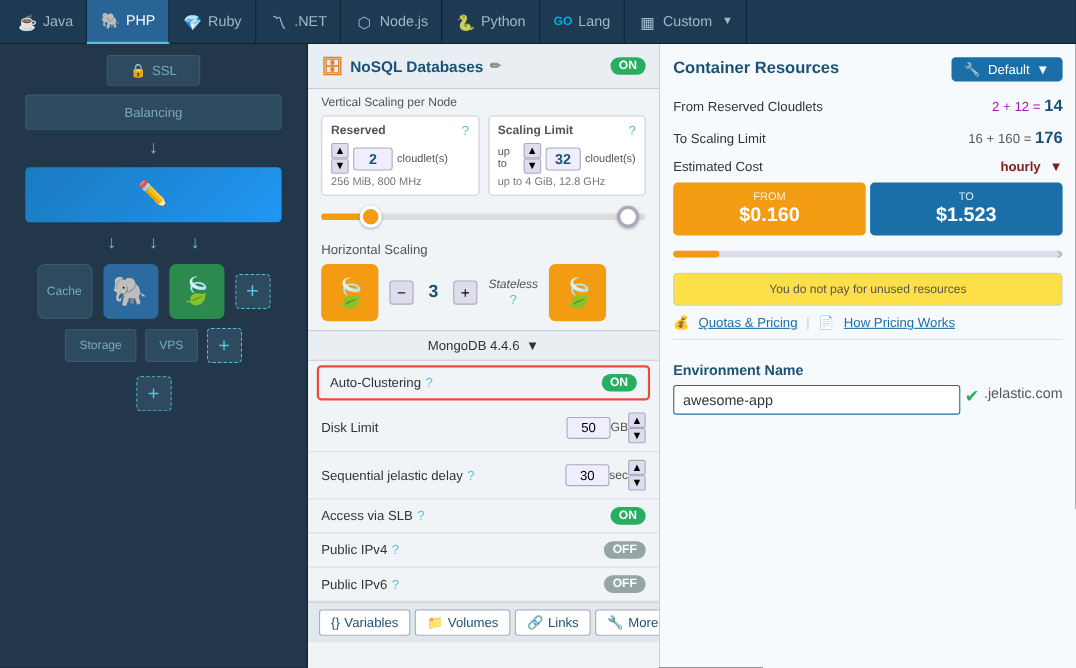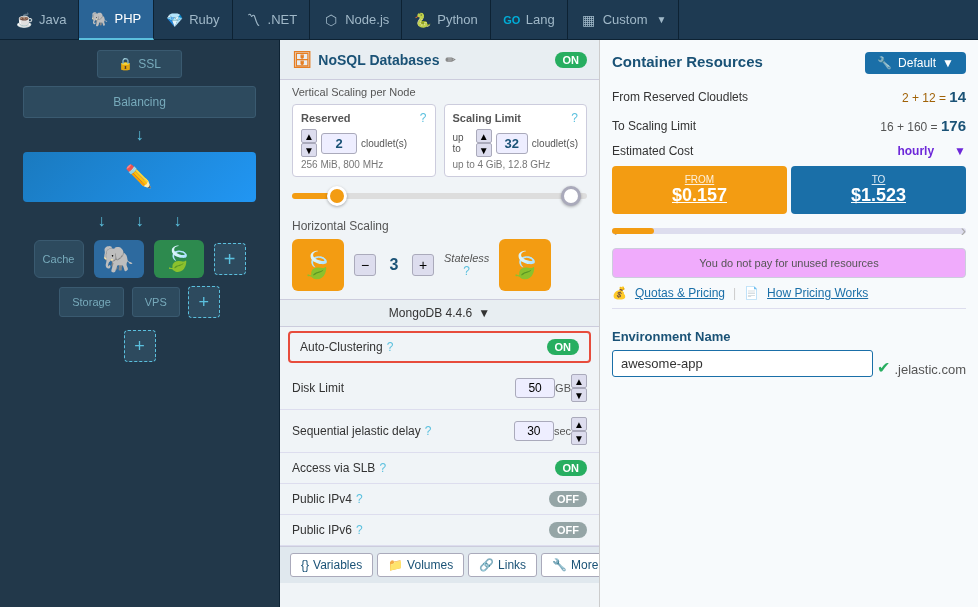--- a/index.html
+++ b/index.html
@@ -124,21 +124,21 @@
     .icon-row {
       display: flex;
       gap: 10px;
       align-items: center;
       width: 100%;
       justify-content: center;
     }
 
     .node-icon {
       width: 50px;
-      height: 38px;
+      height: 50px;
       border-radius: 6px;
       display: flex;
       align-items: center;
       justify-content: center;
       font-size: 28px;
     }
     .node-icon.cache {
       background: #2d4a5e;
       border: 1px solid #3a5a70;
       color: #7ab;
@@ -518,36 +518,35 @@
     .cost-row {
       display: flex;
       align-items: center;
       justify-content: space-between;
       font-size: 12px;
       color: #333;
     }
     .cost-dropdown {
       display: flex;
       align-items: center;
-      gap: 20px;
-      color: #6d28d9;
+      gap: 8px;
+      color: #7f1d1d;
       cursor: pointer;
       font-weight: bold;
     }
 
     .price-boxes {
       display: flex;
       gap: 4px;
     }
     .price-box {
       flex: 1;
       border-radius: 4px;
       padding: 8px 12px;
       text-align: center;
-      text-decoration: underline;
     }
     .price-box.from {
       background: #f39c12;
       color: white;
     }
     .price-box.to {
       background: #1a6fa8;
       color: white;
     }
     .price-box-label {
@@ -593,21 +592,21 @@
     .cost-slider-arrow-right {
       position: absolute;
       right: 0;
       top: 50%;
       transform: translateY(-50%);
       color: #aaa;
       font-size: 16px;
     }
 
     .unused-notice {
-      background: #f0abfc;
+      background: #fde047;
       border: 1px solid #ccd;
       border-radius: 4px;
       padding: 8px;
       font-size: 11px;
       color: #555;
       text-align: center;
     }
 
     .pricing-links {
       display: flex;
@@ -630,21 +629,21 @@
       padding-top: 20px;
     }
     .env-name-label {
       font-size: 13px;
       font-weight: bold;
       color: #1a5276;
       margin-bottom: 6px;
     }
     .env-name-row {
       display: flex;
-      align-items: flex-end;
+      align-items: flex-start;
       gap: 4px;
     }
     .env-name-input {
       background: white;
       border: 1px solid #1a6fa8;
       border-radius: 3px;
       padding: 5px 8px;
       font-size: 13px;
       color: #333;
       flex: 1;
@@ -918,21 +917,21 @@
       <div style="display:flex;align-items:center;gap:6px;background:#1a6fa8;color:white;padding:4px 12px;border-radius:4px;cursor:pointer;">
         <span>🔧</span>
         <span>Default</span>
         <span>▼</span>
       </div>
     </div>
 
     <div class="resource-row">
       <span>From Reserved Cloudlets</span>
       <span class="resource-value">
-        <span style="font-weight:normal;color:#a16207;">2 + 12 =</span>
+        <span style="font-weight:normal;color:#a21caf;">2 + 12 =</span>
         <span style="font-weight:bold;font-size:15px;color:#1a5276;">14</span>
       </span>
     </div>
 
     <div class="resource-row">
       <span>To Scaling Limit</span>
       <span class="resource-value">
         <span style="font-weight:normal;color:#555;">16 + 160 =</span>
         <span style="font-weight:bold;font-size:15px;color:#1a5276;">176</span>
       </span>
@@ -942,21 +941,21 @@
       <span>Estimated Cost</span>
       <div class="cost-dropdown">
         <span>hourly</span>
         <span>▼</span>
       </div>
     </div>
 
     <div class="price-boxes">
       <div class="price-box from">
         <div class="price-box-label">FROM</div>
-        <div class="price-box-value">$0.157</div>
+        <div class="price-box-value">$0.160</div>
       </div>
       <div class="price-box to">
         <div class="price-box-label">TO</div>
         <div class="price-box-value">$1.523</div>
       </div>
     </div>
 
     <div class="cost-slider">
       <span class="cost-slider-arrow-left">‹</span>
       <div class="cost-slider-track">

